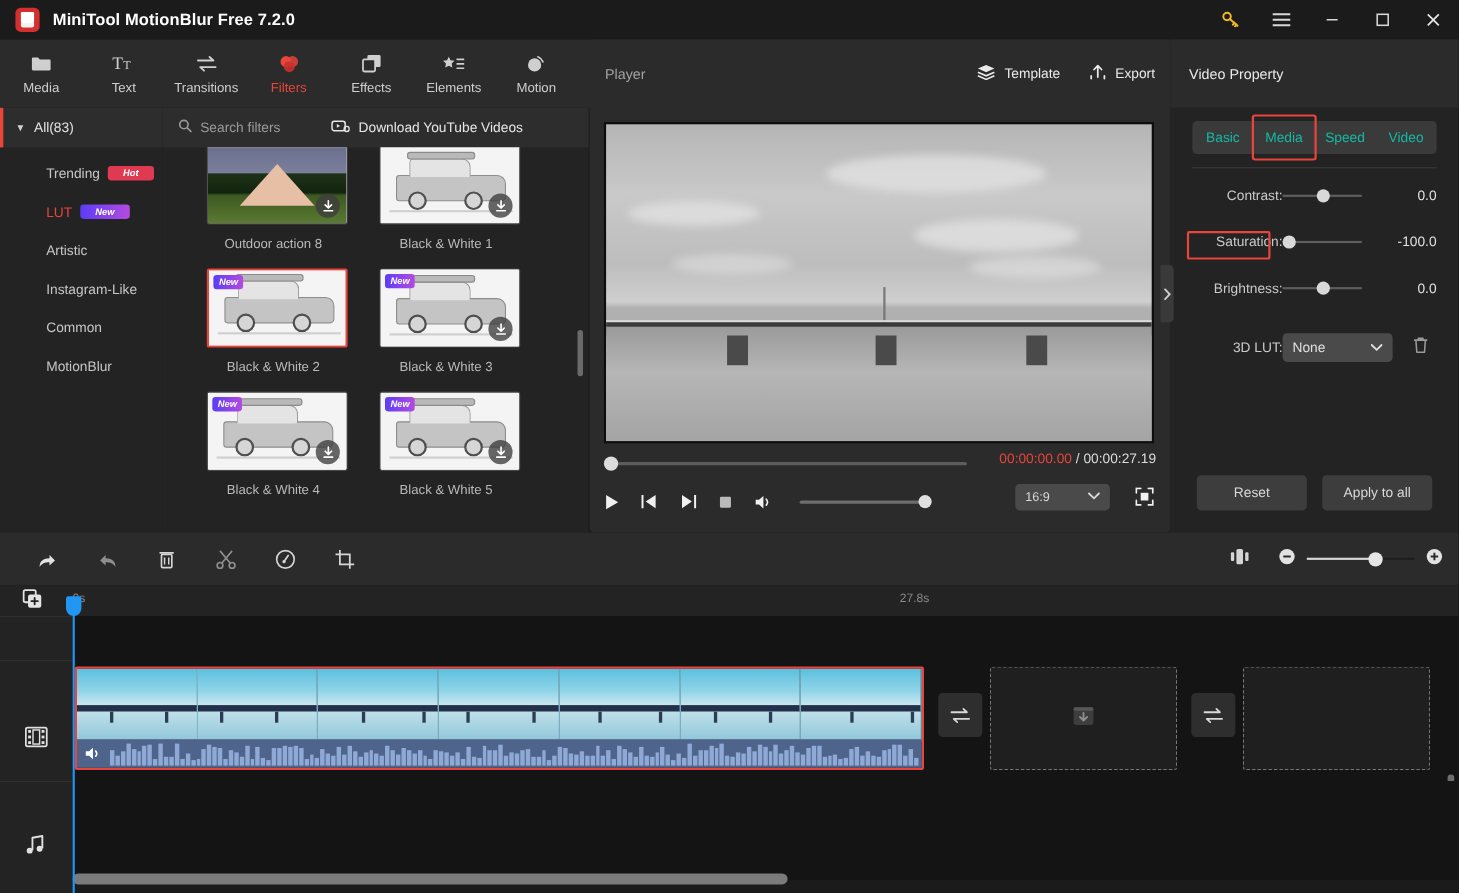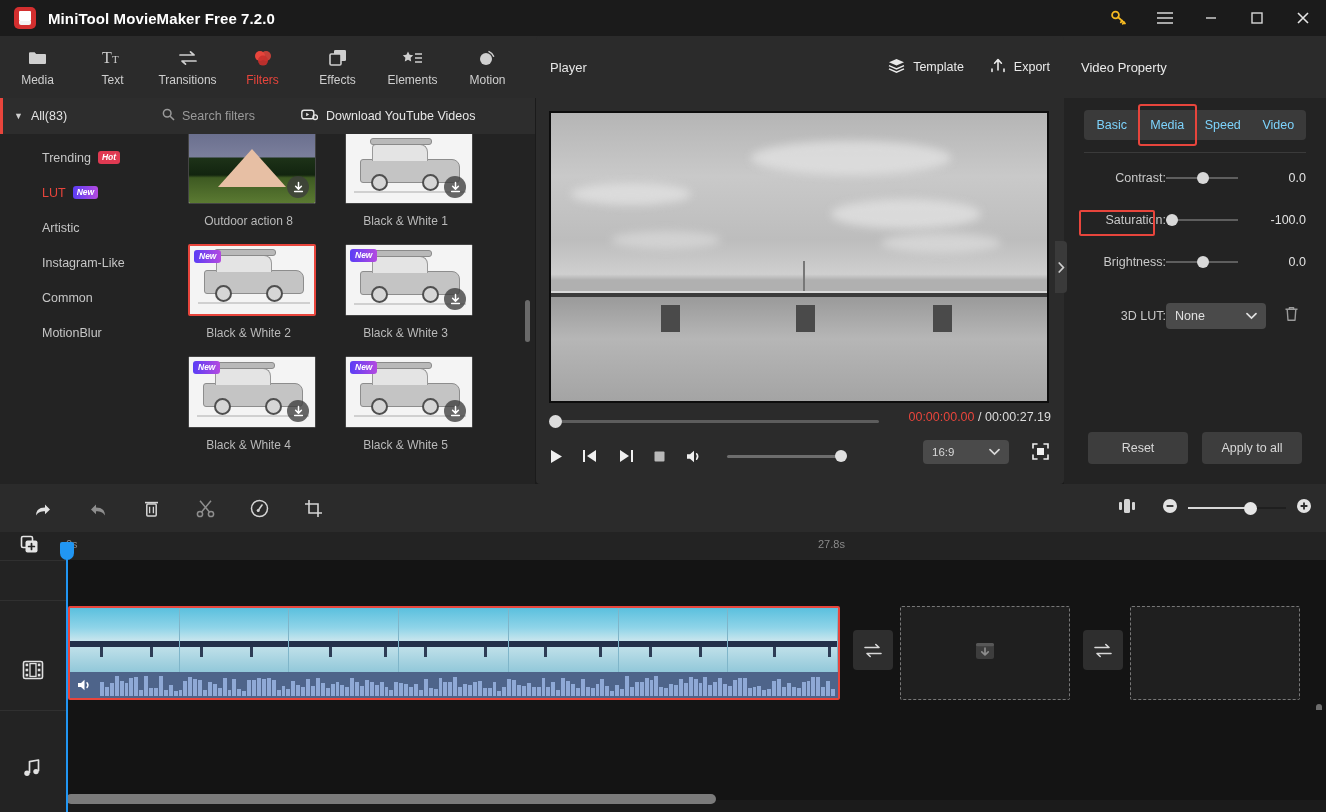--- a/index.html
+++ b/index.html
@@ -66,21 +66,21 @@
   }
   .caret { font-size: 9px; color: #cfcfcf; }
   .cat-list { padding-top: 6px; }
   .cat {
     height: 35px; display: flex; align-items: center; padding-left: 42px;
     font-size: 12.5px; color: #c6c6c6; gap: 7px;
   }
   .cat.sel { color: #e8453c; }
   .badge {
     font-size: 8.5px; font-weight: bold; font-style: italic; color: #fff;
-    padding: 1px 4px 2px; border-radius: 3px; line-height: 1.25;
+    padding: 1px 14px 2px; border-radius: 3px; line-height: 1.25;
   }
   .badge.hot { background: #e03a52; }
   .badge.new { background: linear-gradient(90deg,#5b3df5,#b44ae0); }
 
   
   .filterpanel {
     position: absolute; left: 148px; top: 98px; width: 387px; height: 386px;
     background: #232323;
   }
   .filterbar {
@@ -141,21 +141,21 @@
   }
   .art-car .w1 { left:25px; } .art-car .w2 { left:76px; }
   .art-car .ground { position:absolute; left:8px; bottom:10px; width:112px; height:2px; background:#d0d0d0; }
 
   
   .player {
     position: absolute; left: 536px; top: 36px; width: 528px; height: 448px;
     background: #2b2b2b; border-radius: 4px;
   }
   .player-head { height: 62px; display: flex; align-items: center; padding: 0 14px; }
-  .player-title { font-size: 13px; color: #e5e5e5; }
+  .player-title { font-size: 13px; color: #a3a3a3; }
   .ph-actions { margin-left: auto; display: flex; align-items: center; gap: 26px; }
   .ph-btn { display: flex; align-items: center; gap: 8px; font-size: 12.5px; color: #eaeaea; }
   .stage {
     position: absolute; left: 13px; top: 75px; width: 500px; height: 292px;
     background: #0d0d0d; display: flex; align-items: center; justify-content: center;
   }
   .video {
     position: relative; width: 496px; height: 288px; overflow: hidden;
     background: linear-gradient(#b5b5b5 0%, #c9c9c9 22%, #bdbdbd 44%, #cfcfcf 56%, #b0b0b0 58%);
   }
@@ -194,21 +194,21 @@
     font-size: 13px; color: #eaeaea; background: #2b2b2b; }
   .collapse-tab {
     position: absolute; left: -9px; top: 205px; width: 12px; height: 52px;
     background: #3a3a3a; border-radius: 0 4px 4px 0; display: flex; align-items: center;
     justify-content: center; color: #cfcfcf; font-size: 11px;
   }
   .tabs {
     margin: 12px 20px 0; height: 30px; background: #3a3a3a; border-radius: 4px;
     display: flex; align-items: stretch; position: relative;
   }
-  .tab { flex: 1; display: flex; align-items: center; justify-content: center; font-size: 12.5px; color: #7dd3fc; }
+  .tab { flex: 1; display: flex; align-items: center; justify-content: center; font-size: 12.5px; color: #14b8a6; }
   .tab.active-hl { position: relative; }
   .tab.active-hl:after {
     content: ""; position: absolute; left: -2px; top: -6px; right: -2px; bottom: -6px;
     border: 2px solid #e8453c; border-radius: 3px;
   }
   .divider { margin: 12px 20px 0; height: 1px; background: #3a3a3a; }
   .prow { display: flex; align-items: center; height: 34px; margin: 8px 20px 0; position: relative; }
   .plabel { width: 82px; font-size: 12.5px; color: #c9c9c9; text-align: right; }
   .plabel.hl { position: relative; }
   .plabel.hl:after {
@@ -296,21 +296,21 @@
   .vscroll { position: absolute; right: 4px; top: 104px; width: 6px; height: 48px; background: #6e6e6e; border-radius: 3px; }
   .hscroll { position: absolute; left: 66px; bottom: 8px; width: 650px; height: 10px; background: #7b7b7b; border-radius: 5px; }
 </style>
 </head>
 <body>
 
 <div class="app">
 
   <div class="titlebar">
     <div class="app-logo"></div>
-    <div class="app-title">MiniTool MovieMaker Free 7.2.0</div>
+    <div class="app-title">MiniTool MotionBlur Free 7.2.0</div>
     <div class="tb-right">
       <div class="tb-btn key-icon">
         <svg width="18" height="18" viewBox="0 0 18 18">
             <circle cx="5.5" cy="6" r="3.4" fill="none" stroke="#f5b921" stroke-width="1.8"></circle>
             <path d="M8 8.2 L15 14.5 M12.4 11.6 l-1.6 1.8 M14.2 13.2 l-1.5 1.7" stroke="#f5b921" stroke-width="1.8" fill="none" stroke-linecap="round"></path>
           </svg>
       </div>
       <div class="tb-btn">
         <svg width="18" height="14" viewBox="0 0 18 14">
             <g stroke="#d8d8d8" stroke-width="1.7">

